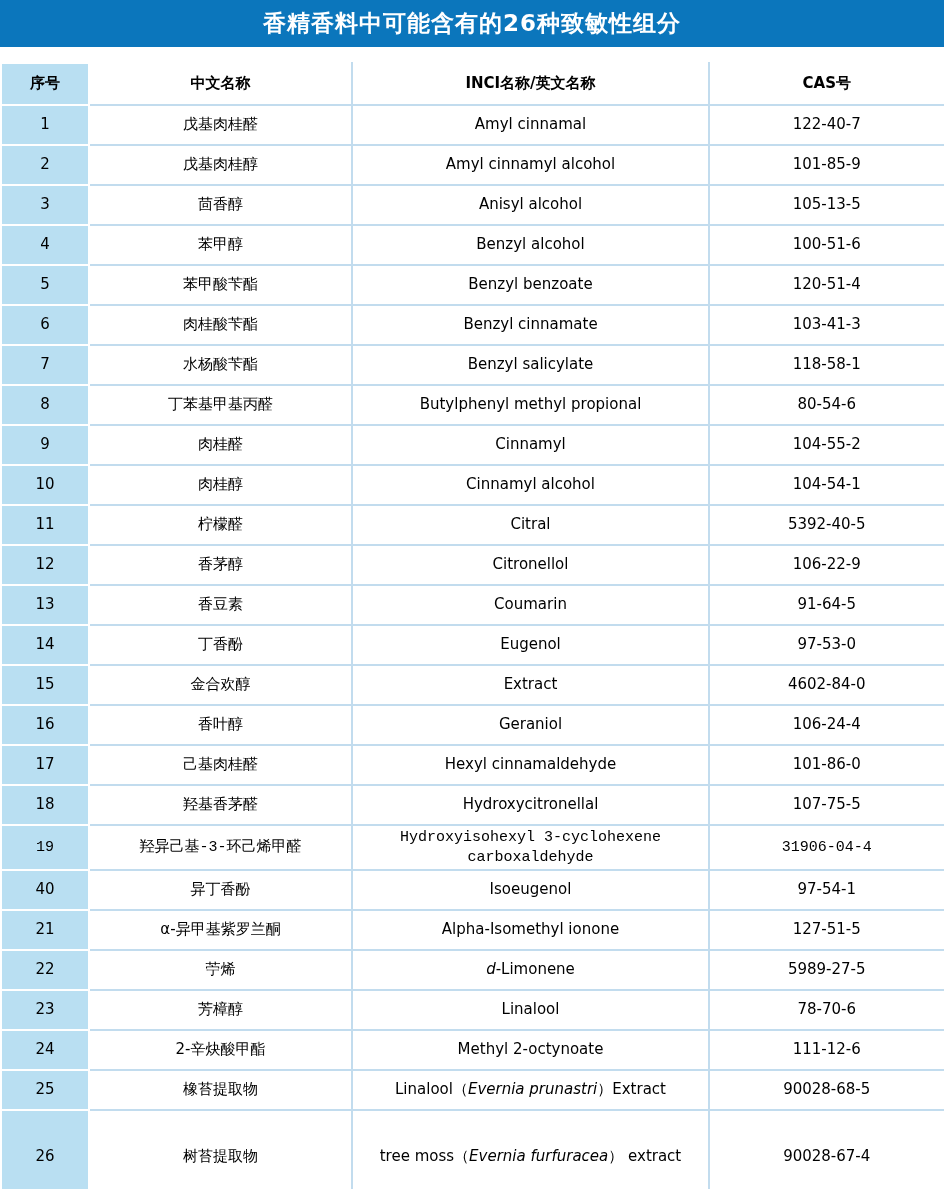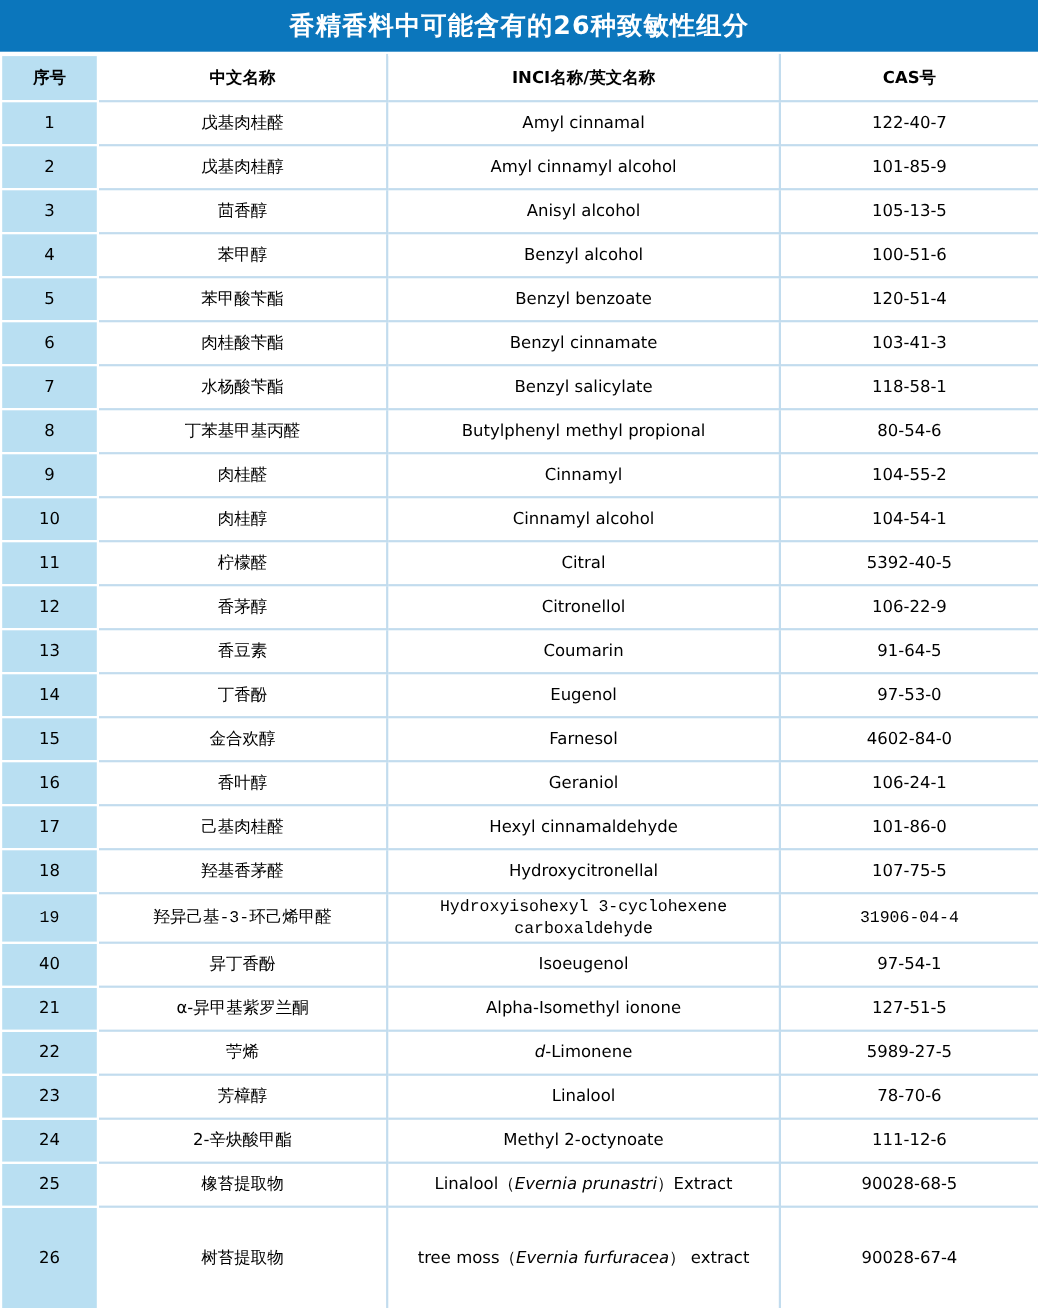--- a/index.html
+++ b/index.html
@@ -22,21 +22,21 @@
     width: 944px;
     height: 47px;
     background: var(--accent);
     color: #ffffff;
     font-size: 23px;
     font-weight: bold;
     letter-spacing: 1px;
     display: flex;
     align-items: center;
     justify-content: center;
-    margin-bottom: 2px;
+    margin-bottom: 15px;
   }
 
   table.allergens {
     width: 944px;
     border-collapse: collapse;
     table-layout: fixed;
   }
   col.c-no   { width: 88px;  }
   col.c-zh   { width: 263px; }
   col.c-inci { width: 357px; }
@@ -176,28 +176,28 @@
         </tr>
         <tr>
           <td class="no-col">14</td>
           <td>丁香酚</td>
           <td><span>Eugenol</span></td>
           <td>97-53-0</td>
         </tr>
         <tr>
           <td class="no-col">15</td>
           <td>金合欢醇</td>
-          <td><span>Farnesol</span></td>
+          <td><span>Extract</span></td>
           <td>4602-84-0</td>
         </tr>
         <tr>
           <td class="no-col">16</td>
           <td>香叶醇</td>
           <td><span>Geraniol</span></td>
-          <td>106-24-1</td>
+          <td>106-24-4</td>
         </tr>
         <tr>
           <td class="no-col">17</td>
           <td>己基肉桂醛</td>
           <td><span>Hexyl cinnamaldehyde</span></td>
           <td>101-86-0</td>
         </tr>
         <tr>
           <td class="no-col">18</td>
           <td>羟基香茅醛</td>

